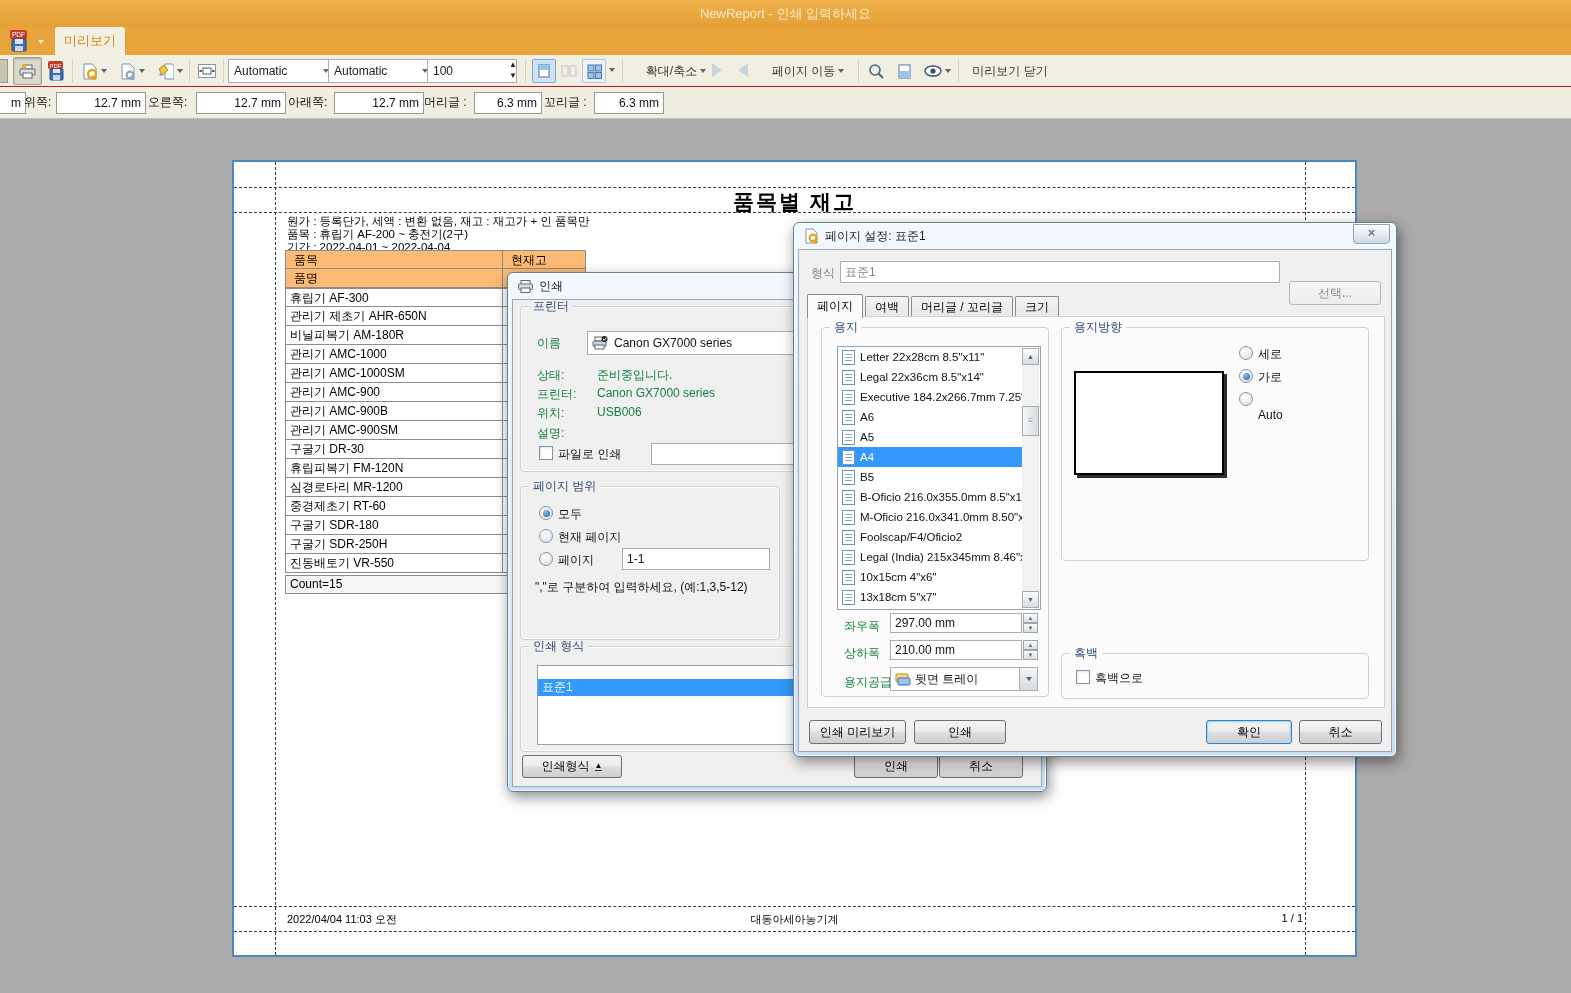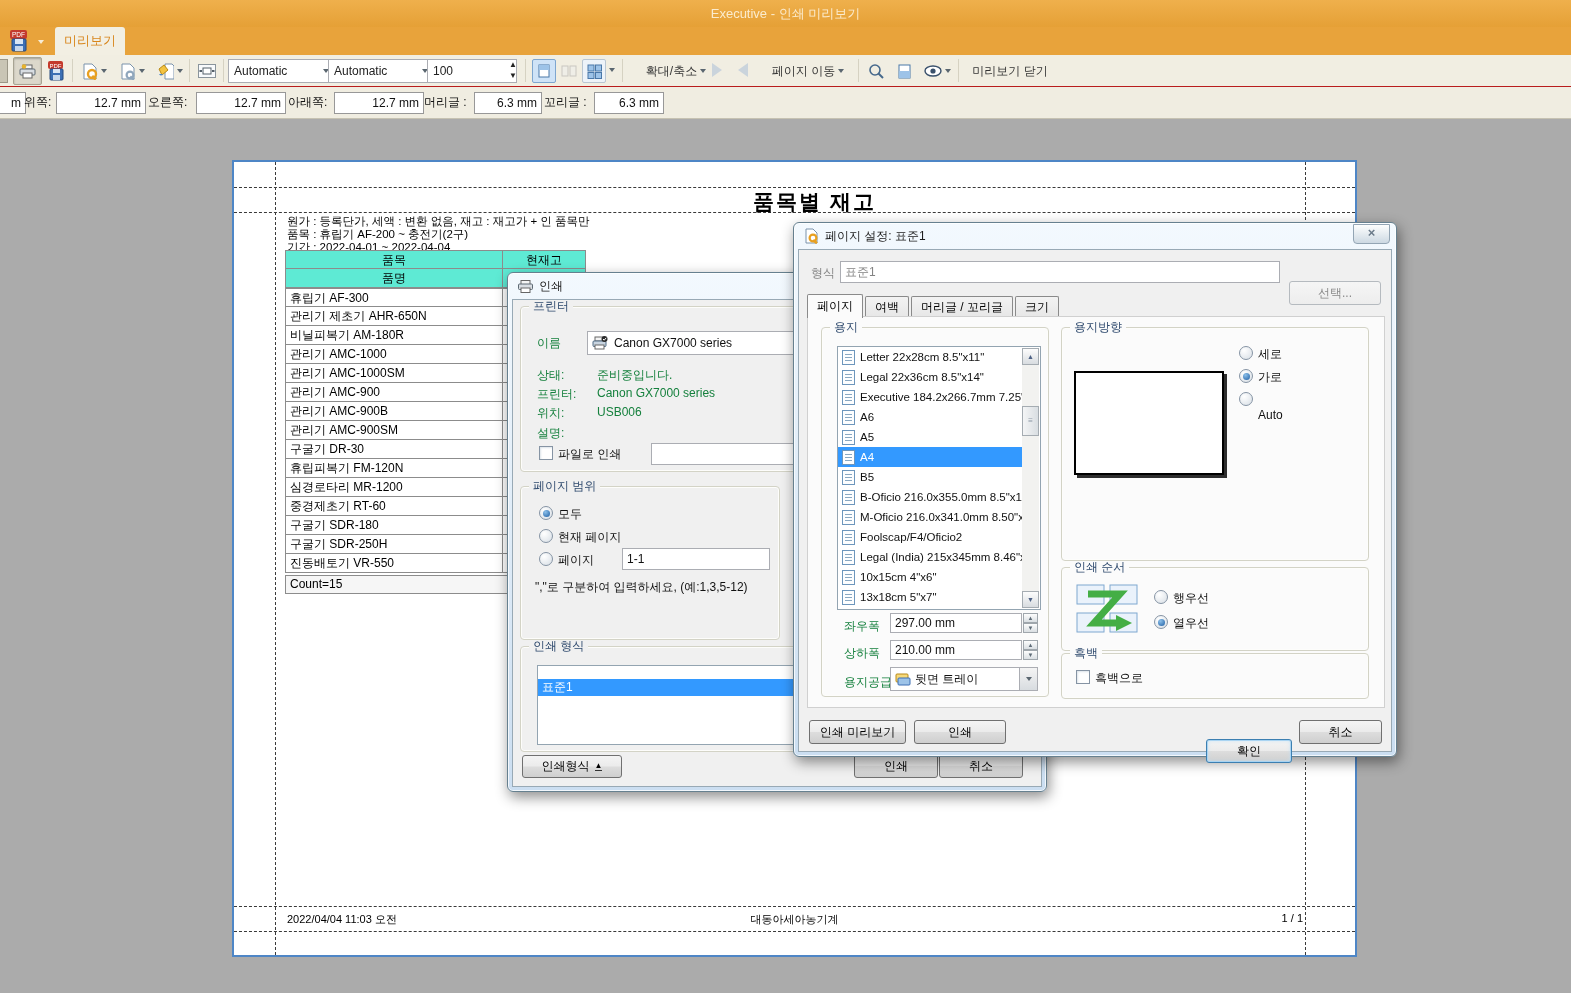--- a/index.html
+++ b/index.html
@@ -32,28 +32,28 @@
       text-align:right;padding:0 4px;line-height:20px;overflow:hidden;}
   .viewbtn{top:4px;width:22px;height:22px;border:1px solid #B9C6D2;border-radius:2px;background:#EDF3F9;
       display:flex;align-items:center;justify-content:center;}
   .viewbtn.on{background:#CFE3F7;border-color:#7EA6CF;}
   .viewbtn.dis{background:transparent;border-color:transparent;opacity:.45;}
 
   
   .page{left:232px;top:160px;width:1121px;height:793px;background:#FFF;border:2px solid #4E86C6;}
   .dash-h{left:0;width:100%;height:0;border-top:1px dashed #3A3A3A;}
   .dash-v{top:0;height:100%;width:0;border-left:1px dashed #3A3A3A;}
-  .rpt-title{left:0;width:100%;text-align:center;font-size:21px;font-weight:bold;color:#000;letter-spacing:2px;padding-left:20px;}
+  .rpt-title{left:0;width:100%;text-align:center;font-size:21px;font-weight:bold;color:#000;letter-spacing:2px;}
   .rpt-info{font-size:11.5px;line-height:13px;color:#000;}
   .tbl{left:51px;top:88px;width:301px;font-size:12px;color:#000;}
   .trow{display:flex;height:19px;line-height:18px;border:1px solid #8C8C8C;border-top:none;box-sizing:border-box;}
   .trow:first-child{border-top:1px solid #8C8C8C;}
   .tc1{width:217px;border-right:1px solid #8C8C8C;box-sizing:border-box;padding-left:4px;overflow:hidden;white-space:nowrap;}
   .tc2{flex:1;}
-  .hrow .tc1,.hrow .tc2{text-align:center;padding-left:0;background:#5eead4;}
+  .hrow .tc1,.hrow .tc2{padding-left:8px;background:#fdba74;}
   .cntrow{margin-top:2px;border:1px solid #8C8C8C;background:#F6F6F6;height:19px;line-height:17px;
       padding-left:4px;box-sizing:border-box;width:301px;}
   .rpt-foot{font-size:11px;color:#000;}
 
   
   .dlg{border-radius:6px;background:linear-gradient(#F3F9FE,#CBDEF1);border:1px solid #66808F;
       box-shadow:2px 5px 14px rgba(0,0,0,.45), inset 0 0 0 1px rgba(255,255,255,.75);}
   .dlg-title{left:0;top:0;right:0;height:26px;display:flex;align-items:center;gap:6px;padding-left:10px;
       font-size:12px;color:#1B1B1B;}
   .dlg-body{left:4px;right:4px;top:26px;bottom:4px;background:#F0F0F0;border:1px solid #98A9B5;}
@@ -99,21 +99,21 @@
       background:linear-gradient(90deg,#F4F5F6,#D9DEE2);color:#8B98A5;font-size:8px;text-align:center;}
   .ddbtn{width:17px;height:100%;border-left:1px solid #ABADB3;background:linear-gradient(#F4F4F4,#D8DCE0);
       display:flex;align-items:center;justify-content:center;flex:none;}
 </style>
 </head>
 <body>
 
 <div id="app">
 
   <div class="abs titlebar">
-    <div class="title-text">Executive - 인쇄 미리보기</div>
+    <div class="title-text">NewReport - 인쇄 입력하세요</div>
   </div>
 
   <div class="abs qat">
     <div class="abs" style="left:7px;top:2px;width:26px;height:24px;">
       <svg width="26" height="24">
         <rect x="3" y="1" width="17" height="9" rx="2" fill="#C43A2C"></rect>
         <text x="11.5" y="8" font-size="6.5" fill="#FFF" text-anchor="middle" font-family="Liberation Sans">PDF</text>
         <rect x="5" y="10" width="14" height="12" rx="1" fill="#3D6FB4" stroke="#274B7E"></rect>
         <rect x="8" y="10" width="8" height="5" fill="#D9E6F5"></rect>
         <rect x="8" y="17" width="8" height="5" fill="#C8D8EC"></rect>
@@ -543,43 +543,28 @@
           <span class="gt">용지방향</span>
           <div class="abs" style="left:12px;top:43px;width:146px;height:100px;background:#FFF;border:2px solid #000;box-shadow:3px 3px 0 #2E2E2E;"></div>
           <div class="abs radio" style="left:177px;top:18px;"></div>
           <span class="abs rlbl" style="left:196px;top:18px;">세로</span>
           <div class="abs radio sel" style="left:177px;top:41px;"></div>
           <span class="abs rlbl" style="left:196px;top:41px;">가로</span>
           <div class="abs radio" style="left:177px;top:64px;"></div>
           <span class="abs rlbl" style="left:196px;top:80px;">Auto</span>
         </div>
 
-        <div class="abs grp" style="left:253px;top:250px;width:306px;height:82px;">
-          <span class="gt">인쇄 순서</span>
-          <svg class="abs" style="left:14px;top:16px;" width="64" height="50">
-            <rect x="1" y="1" width="27" height="19" fill="#EAF2FB" stroke="#7FA8D0"></rect>
-            <rect x="34" y="1" width="27" height="19" fill="#EAF2FB" stroke="#7FA8D0"></rect>
-            <rect x="1" y="29" width="27" height="19" fill="#EAF2FB" stroke="#7FA8D0"></rect>
-            <rect x="34" y="29" width="27" height="19" fill="#EAF2FB" stroke="#7FA8D0"></rect>
-            <path d="M12 10 H44 L18 39 H42" fill="none" stroke="#44AE45" stroke-width="7"></path>
-            <polygon points="40,31 56,39 40,47" fill="#44AE45"></polygon>
-          </svg>
-          <div class="abs radio" style="left:92px;top:22px;"></div>
-          <span class="abs rlbl" style="left:111px;top:22px;">행우선</span>
-          <div class="abs radio sel" style="left:92px;top:47px;"></div>
-          <span class="abs rlbl" style="left:111px;top:47px;">열우선</span>
-        </div>
 
         <div class="abs grp" style="left:253px;top:336px;width:306px;height:44px;">
           <span class="gt">흑백</span>
           <div class="abs chk" style="left:14px;top:16px;"></div>
           <span class="abs rlbl" style="left:33px;top:16px;">흑백으로</span>
         </div>
       </div>
 
       <div class="abs btn" style="left:10px;top:470px;width:95px;height:22px;">인쇄 미리보기</div>
       <div class="abs btn" style="left:115px;top:470px;width:90px;height:22px;">인쇄</div>
-      <div class="abs btn def" style="left:407px;top:470px;width:84px;height:22px;margin-top:19px;">확인</div>
+      <div class="abs btn def" style="left:407px;top:470px;width:84px;height:22px;">확인</div>
       <div class="abs btn" style="left:500px;top:470px;width:81px;height:22px;">취소</div>
     </div>
   </div>
 
 </div>
 
 </body></html>

